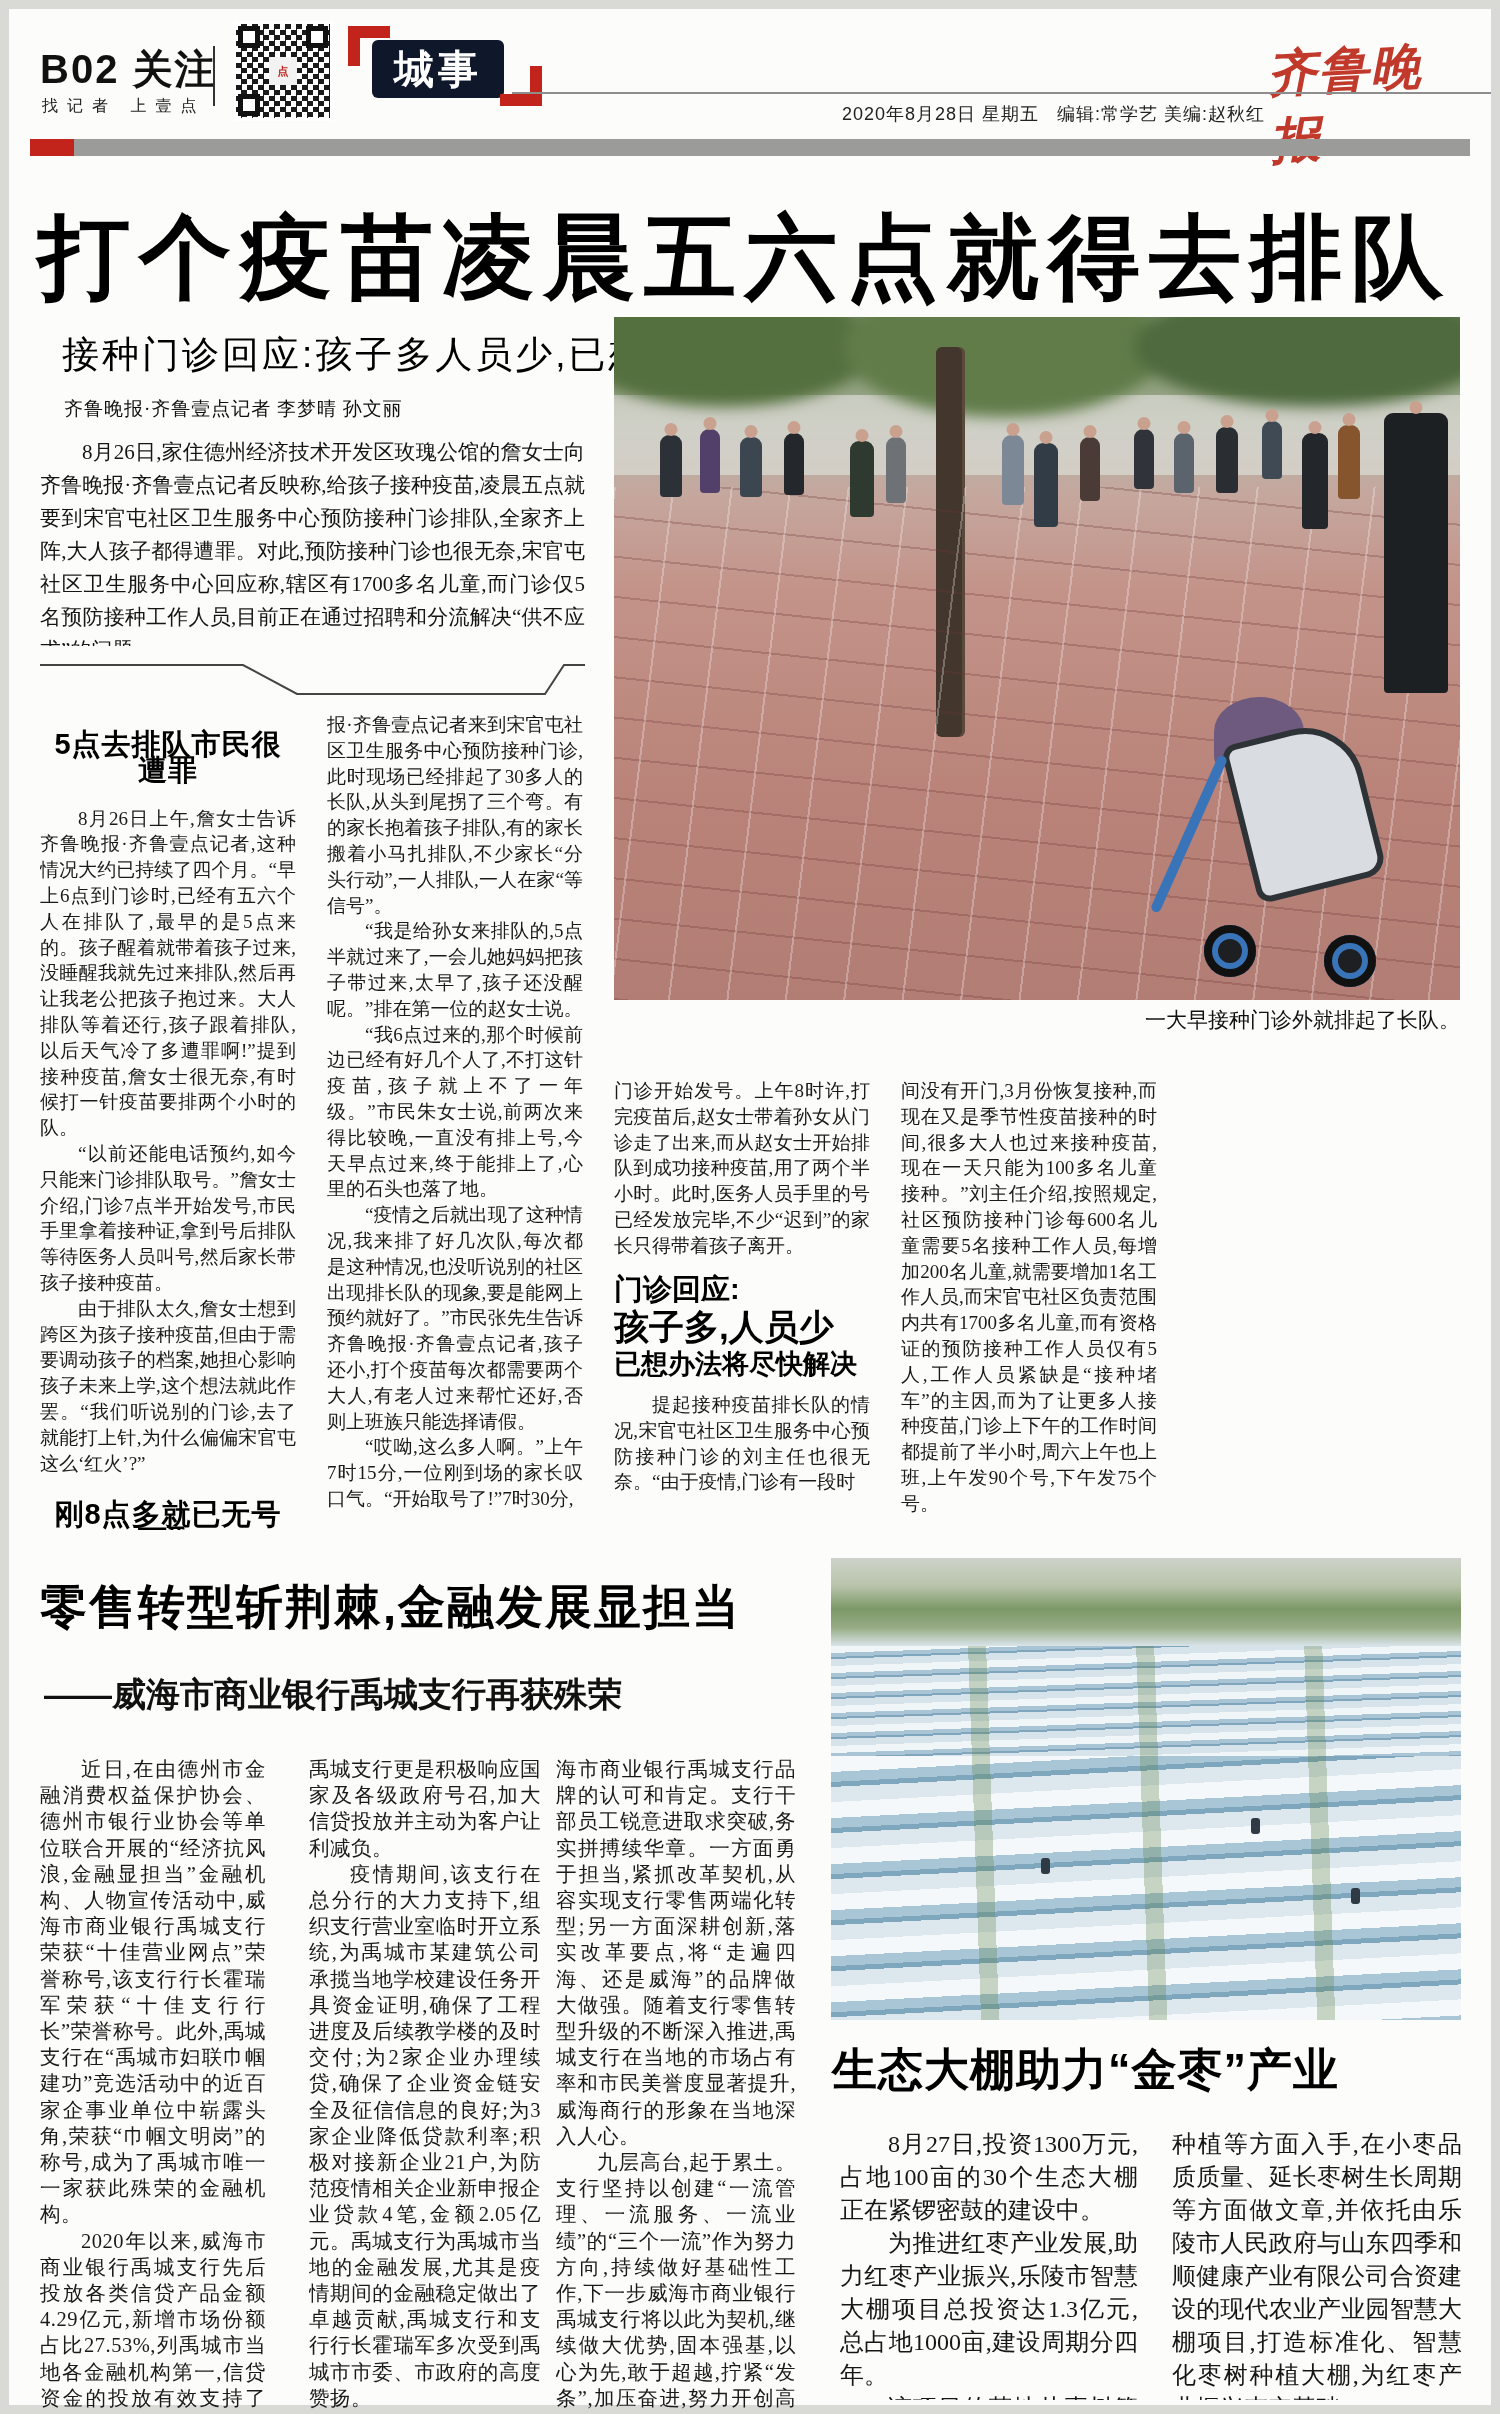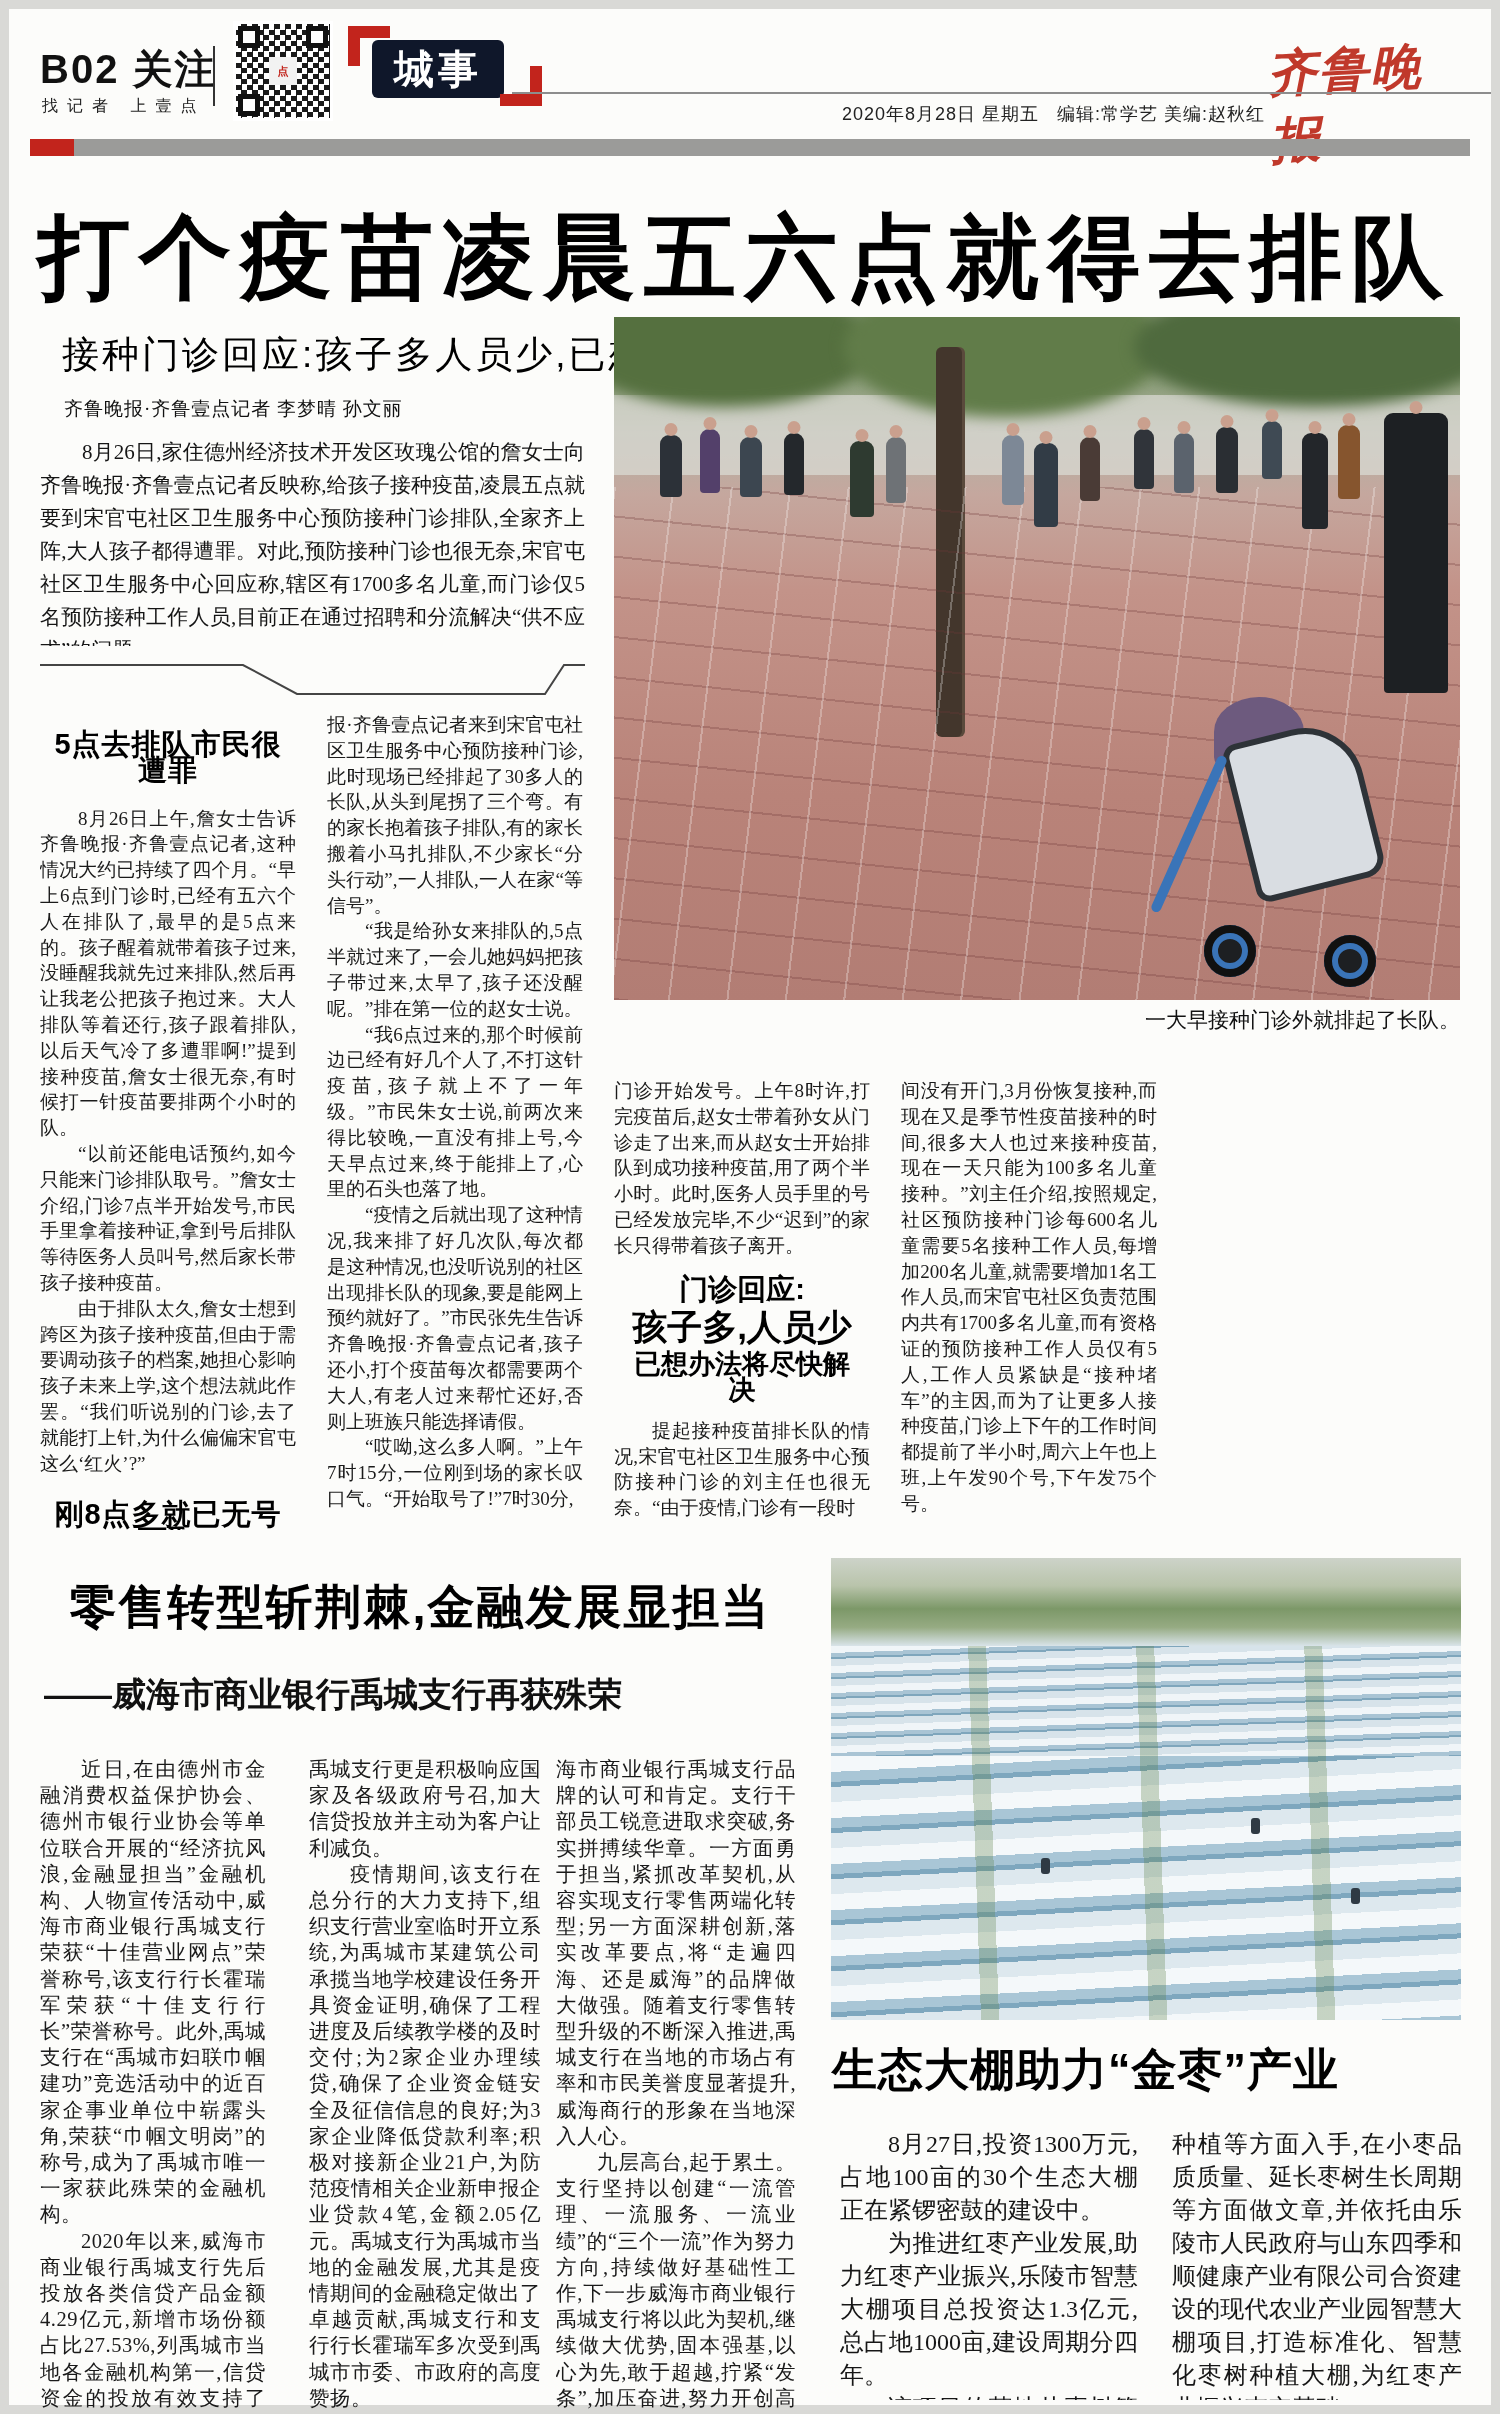--- a/index.html
+++ b/index.html
@@ -45,22 +45,22 @@
   .newscol{font-size:19px;line-height:25.8px;color:#1a1a1a;text-align:justify;overflow:hidden;}
   .newscol p{margin:0;text-indent:2em;}
   .newscol p.noind{text-indent:0;}
   .colsub{font-family:"Liberation Sans",sans-serif;font-weight:900;font-size:29px;
           text-align:center;margin:26px 0 22px;letter-spacing:1px;color:#000;text-indent:0;}
   .c1{left:40px;top:702px;width:256px;height:828px;}
   .c2{left:327px;top:712px;width:256px;height:818px;}
   .c3{left:614px;top:1078px;width:256px;height:452px;}
   .c4{left:901px;top:1078px;width:256px;height:452px;}
   .c5{left:1188px;top:1078px;width:258px;height:452px;}
-  .respbox{text-align:center;font-family:"Liberation Sans",sans-serif;font-weight:900;
-           color:#000;margin:18px 12px 14px;}
+  .respbox{text-align:left;font-family:"Liberation Sans",sans-serif;font-weight:900;
+           color:#000;margin:18px 0 14px;}
   .respbox .r1{font-size:29px;margin-bottom:12px;}
   .respbox .r2{font-size:35px;margin-bottom:12px;}
   .respbox .r3{font-size:27px;}
   .caption1{left:614px;top:1006px;width:846px;text-align:right;font-size:21px;color:#111;}
   
   .photo1{left:614px;top:317px;width:846px;height:683px;overflow:hidden;
           background:linear-gradient(180deg,#7d8f6d 0%,#8fa07d 10%,#b3b2a4 17%,
                      #c5a79e 26%,#c39389 40%,#b98379 70%,#b27d74 100%);}
   .ph1-wall{position:absolute;left:0;top:78px;width:100%;height:80px;background:#d9dad3;opacity:.75;}
   .ph1-leaf{position:absolute;border-radius:50%;filter:blur(7px);}
@@ -77,21 +77,21 @@
             border:6px solid #2e3338;border-radius:14px 60px 20px 14px;transform:rotate(-14deg);}
   .str-hood{position:absolute;left:40px;top:8px;width:90px;height:70px;background:#6d5a7e;
             border-radius:50% 50% 10px 10px;}
   .str-bar{position:absolute;left:10px;top:60px;width:10px;height:170px;background:#3a74b8;
            border-radius:6px;transform:rotate(24deg);}
   .wheel{position:absolute;width:52px;height:52px;border-radius:50%;background:#1d1f22;
          box-shadow:inset 0 0 0 8px #111,inset 0 0 0 14px #3a74b8;}
   .w1{left:30px;top:236px;} .w2{left:150px;top:246px;}
   
   .a2-headline{left:40px;top:1576px;width:760px;font-family:"Liberation Sans",sans-serif;
-               font-weight:900;font-size:47px;letter-spacing:2px;color:#000;white-space:nowrap;text-align:center;}
+               font-weight:900;font-size:47px;letter-spacing:2px;color:#000;white-space:nowrap;}
   .a2-subhead{left:44px;top:1672px;width:720px;font-family:"Liberation Sans",sans-serif;
               font-weight:700;font-size:34px;color:#111;white-space:nowrap;}
   .a2col{font-size:20.5px;line-height:26.2px;letter-spacing:.5px;color:#1a1a1a;
          text-align:justify;overflow:hidden;}
   .a2col p{margin:0;text-indent:2em;} .a2col p.noind{text-indent:0;}
   .a2c1{left:40px;top:1756px;width:226px;height:654px;}
   .a2c2{left:309px;top:1756px;width:232px;height:654px;}
   .a2c3{left:556px;top:1756px;width:240px;height:654px;}
   
   .photo2{left:831px;top:1558px;width:630px;height:462px;overflow:hidden;

